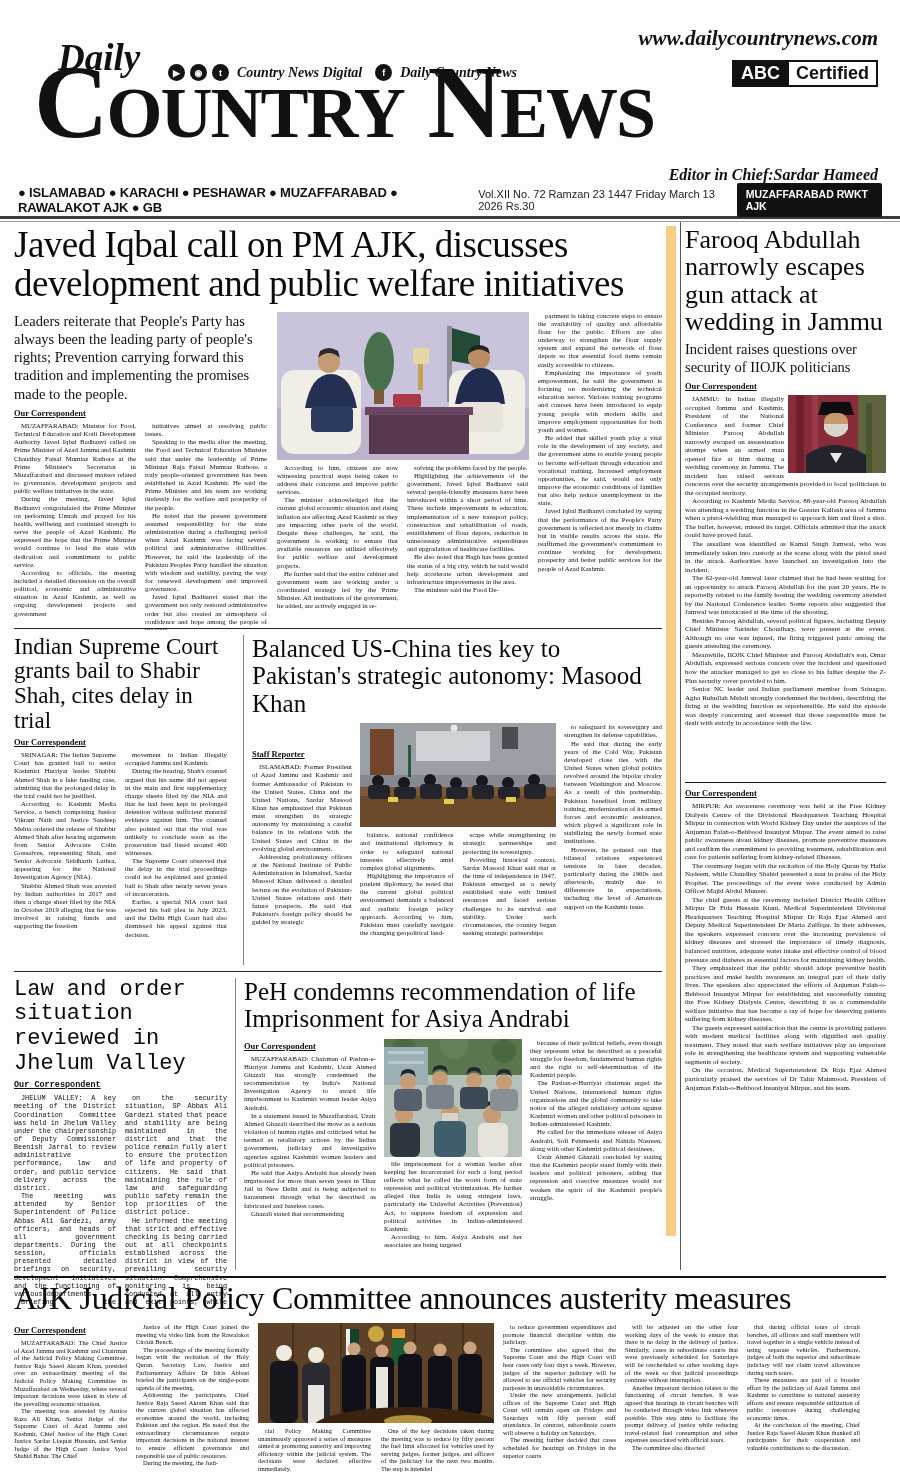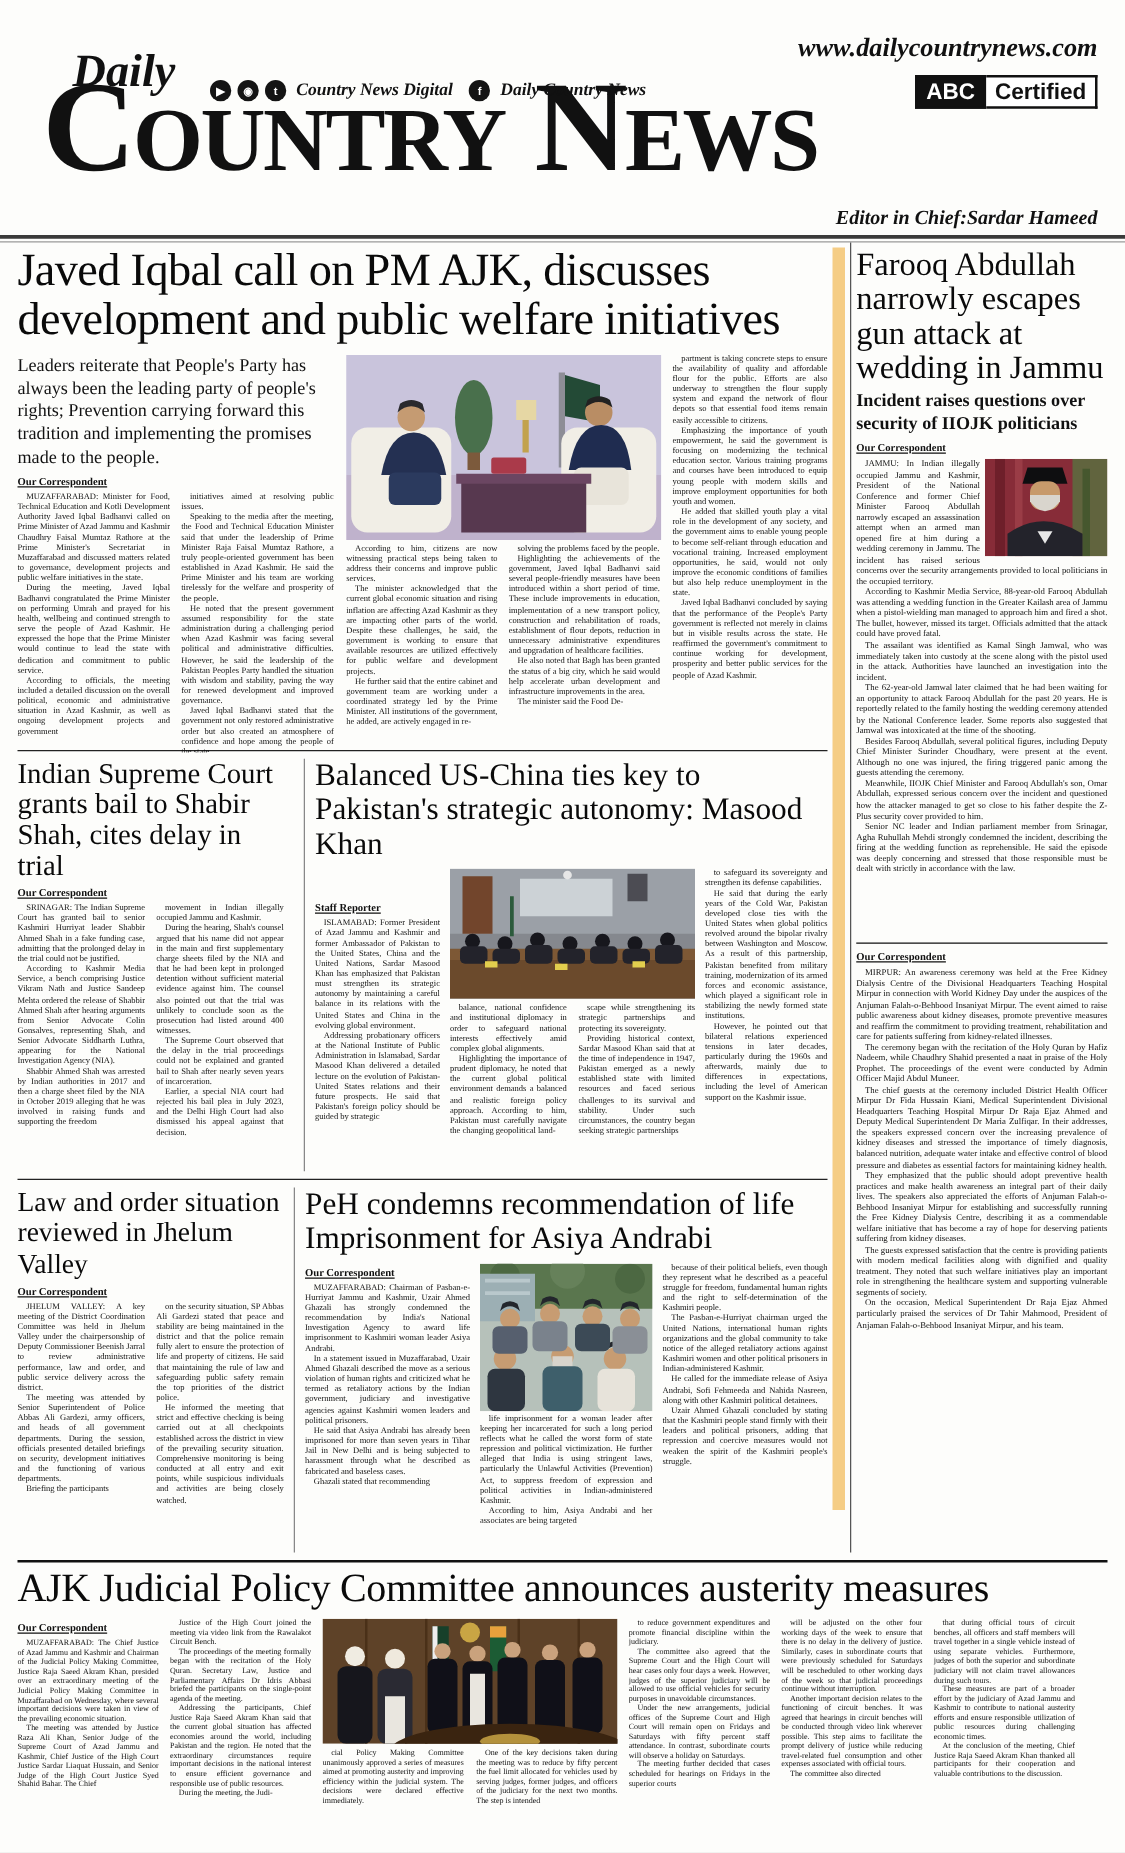--- a/index.html
+++ b/index.html
@@ -60,36 +60,36 @@
   .masood h2{font-size:25px;line-height:1.1;margin:0 0 6px;}
   .masood-body{display:flex;gap:8px;height:246px;}
   .m-colA{width:100px;margin-top:24px;}
   .m-colA .ncol{width:100px;height:226px;}
   .m-secB{width:196px;}
   .m-photo{width:196px;height:104px;margin-bottom:4px;}
   .m-secB .ncol{width:94px;height:136px;}
   .m-colD{width:98px;height:246px;}
   
   .row3{display:flex;gap:8px;height:292px;border-top:1.5px solid #222;padding-top:6px;margin-top:6px;}
-  .jhelum{width:222px;border-right:1px solid #888;padding-right:8px;}
+  .jhelum{width:222px;border-right:1px solid #888;padding-right:8px;font-family:Liberation Mono, monospace;}
   .jhelum h2{font-size:22px;line-height:1.12;margin:0 0 4px;}
   .jhelum .ncol{width:102px;height:212px;}
   .peh{flex:1;}
   .peh h2{font-size:25px;line-height:1.1;margin:0 0 6px;}
   .peh-body{display:flex;gap:8px;height:224px;}
   .p-colA{width:132px;}
   .p-colA .ncol{width:132px;height:206px;}
   .p-secB{width:138px;}
   .p-photo{width:138px;height:118px;margin-bottom:3px;}
   .p-secB .ncol{width:138px;height:100px;}
   .p-colC{width:132px;height:224px;}
   
   .right-col{border-left:1px solid #555;padding-left:4px;box-sizing:border-box;}
   .fa h2{font-size:26px;line-height:1.05;margin:2px 0 6px;}
-  .fa h3{font-size:14.5px;font-weight:700;line-height:1.2;margin:0 0 5px;}
+  .fa h3{font-size:14.5px;font-weight:400;line-height:1.2;margin:0 0 5px;}
   .fa-body,.kd-body{font-size:7px;line-height:1.22;text-align:justify;overflow:hidden;}
   .fa-body{height:380px;}
   .fa-photo{float:right;width:98px;height:78px;margin:0 0 3px 4px;}
   .right-divider{border-top:1.5px solid #111;margin:7px 0 5px;}
   .kd h2{font-size:19px;line-height:1.12;margin:0 0 4px;}
   .kd-body{height:373px;}
   
   .judicial{border-top:2px solid #111;margin:6px 14px 0;padding-top:2px;}
   .judicial h1{font-size:32px;line-height:1.05;margin:2px 0 8px;letter-spacing:-0.3px;}
   .j-row{display:flex;gap:9px;height:172px;}
@@ -118,20 +118,25 @@
       <span class="sicon">f</span>
       <span class="soc-label">Daily Country News</span>
     </div>
     <div class="abc-badge">
       <span class="abc">ABC</span>
       <span class="cert">Certified</span>
     </div>
     <div class="editor">Editor in Chief:Sardar Hameed</div>
   </header>
 
+  <div class="dateline">
+    <div class="cities">ISLAMABAD ● KARACHI ● PESHAWAR ● MUZAFFARABAD ● RAWALAKOT AJK ● GB</div>
+    <div class="issue">Vol.XII No. 72 Ramzan 23 1447 Friday March 13 2026 Rs.30</div>
+    <div class="region-badge">MUZAFFARABAD RWKT AJK</div>
+  </div>
   <div class="rule-thick"></div>
   <div class="rule-thin"></div>
 
   <div class="content">
 
     <div class="left-col">
 
       <article>
         <h1 class="main-hl">Javed Iqbal call on PM AJK, discusses development and public welfare initiatives</h1>
         <div class="a1-body">

